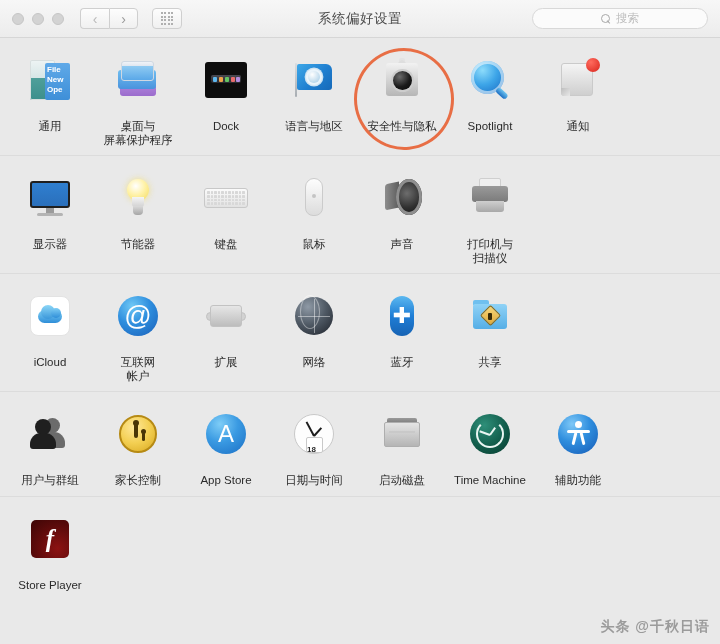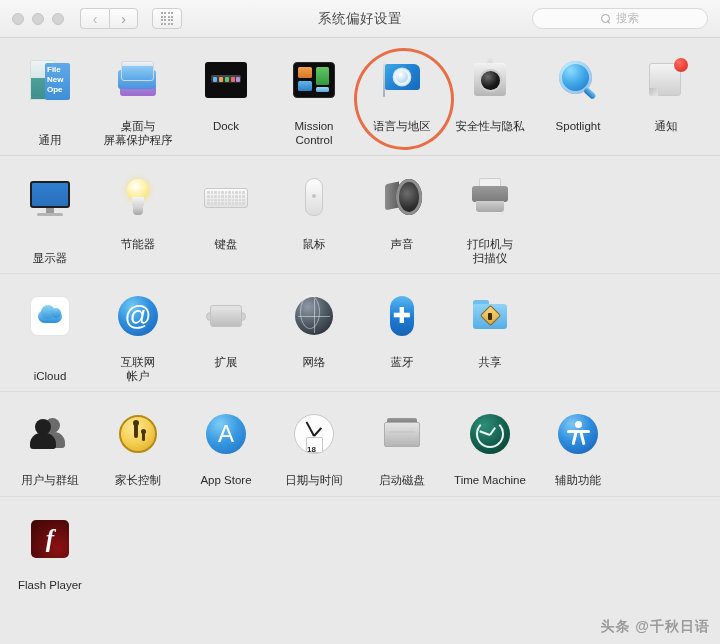--- a/index.html
+++ b/index.html
@@ -86,21 +86,21 @@
     padding: 14px 0 8px 0;
     border-bottom: 1px solid #dcdcdc;
   }
   .prow:last-child { border-bottom: none; }
   .pane {
     width: 88px;
     flex: none;
     display: flex; flex-direction: column; align-items: center;
     padding-top: 4px;
   }
-  .pane:first-child { margin-left: 6px; justify-content: space-between; }
+  .pane:first-child { margin-left: 6px; }
   .ic-wrap {
     width: 48px; height: 48px;
     display: flex; align-items: center; justify-content: center;
     position: relative;
   }
   .plabel {
     margin-top: 16px;
     font-size: 11.5px;
     color: #2b2b2b;
     text-align: center;
@@ -499,33 +499,20 @@
             <i style="left:8px;background:#f0a24a"></i>
             <i style="left:14px;background:#63c463"></i>
             <i style="left:20px;background:#e86b6b"></i>
             <i style="left:25px;background:#b48ce0"></i>
           </span>
         </div>
           </div>
         <div class="plabel">Dock</div>
       </div>
 
-      <div class="pane">
-        <div class="ic-wrap">
-            <div class="ic ic-mc">
-          <span class="bg"></span>
-              <span class="t1"></span>
-              <span class="t2"></span>
-          <span class="t3"></span>
-              <span class="t4"></span>
-        </div>
-          </div>
-        <div class="plabel">Mission
-Control</div>
-      </div>
 
       <div class="pane">
         <div class="ic-wrap">
             <div class="ic ic-lang">
           <span class="pole"></span>
               <span class="flag"></span>
               <span class="globe"></span>
         </div>
           </div>
         <div class="plabel">语言与地区</div>
@@ -834,21 +821,21 @@
     </div>
 
     <div class="prow">
       <div class="pane">
         <div class="ic-wrap">
             <div class="ic ic-flash">
           <span class="sq"></span>
           <span class="f">f</span>
         </div>
           </div>
-        <div class="plabel">Flash Player</div>
+        <div class="plabel">Store Player</div>
       </div>
     </div>
   </div>
 
   <div class="annot"></div>
 
   <div class="watermark">头条 @千秋日语</div>
 </div>
 
 </body></html>

